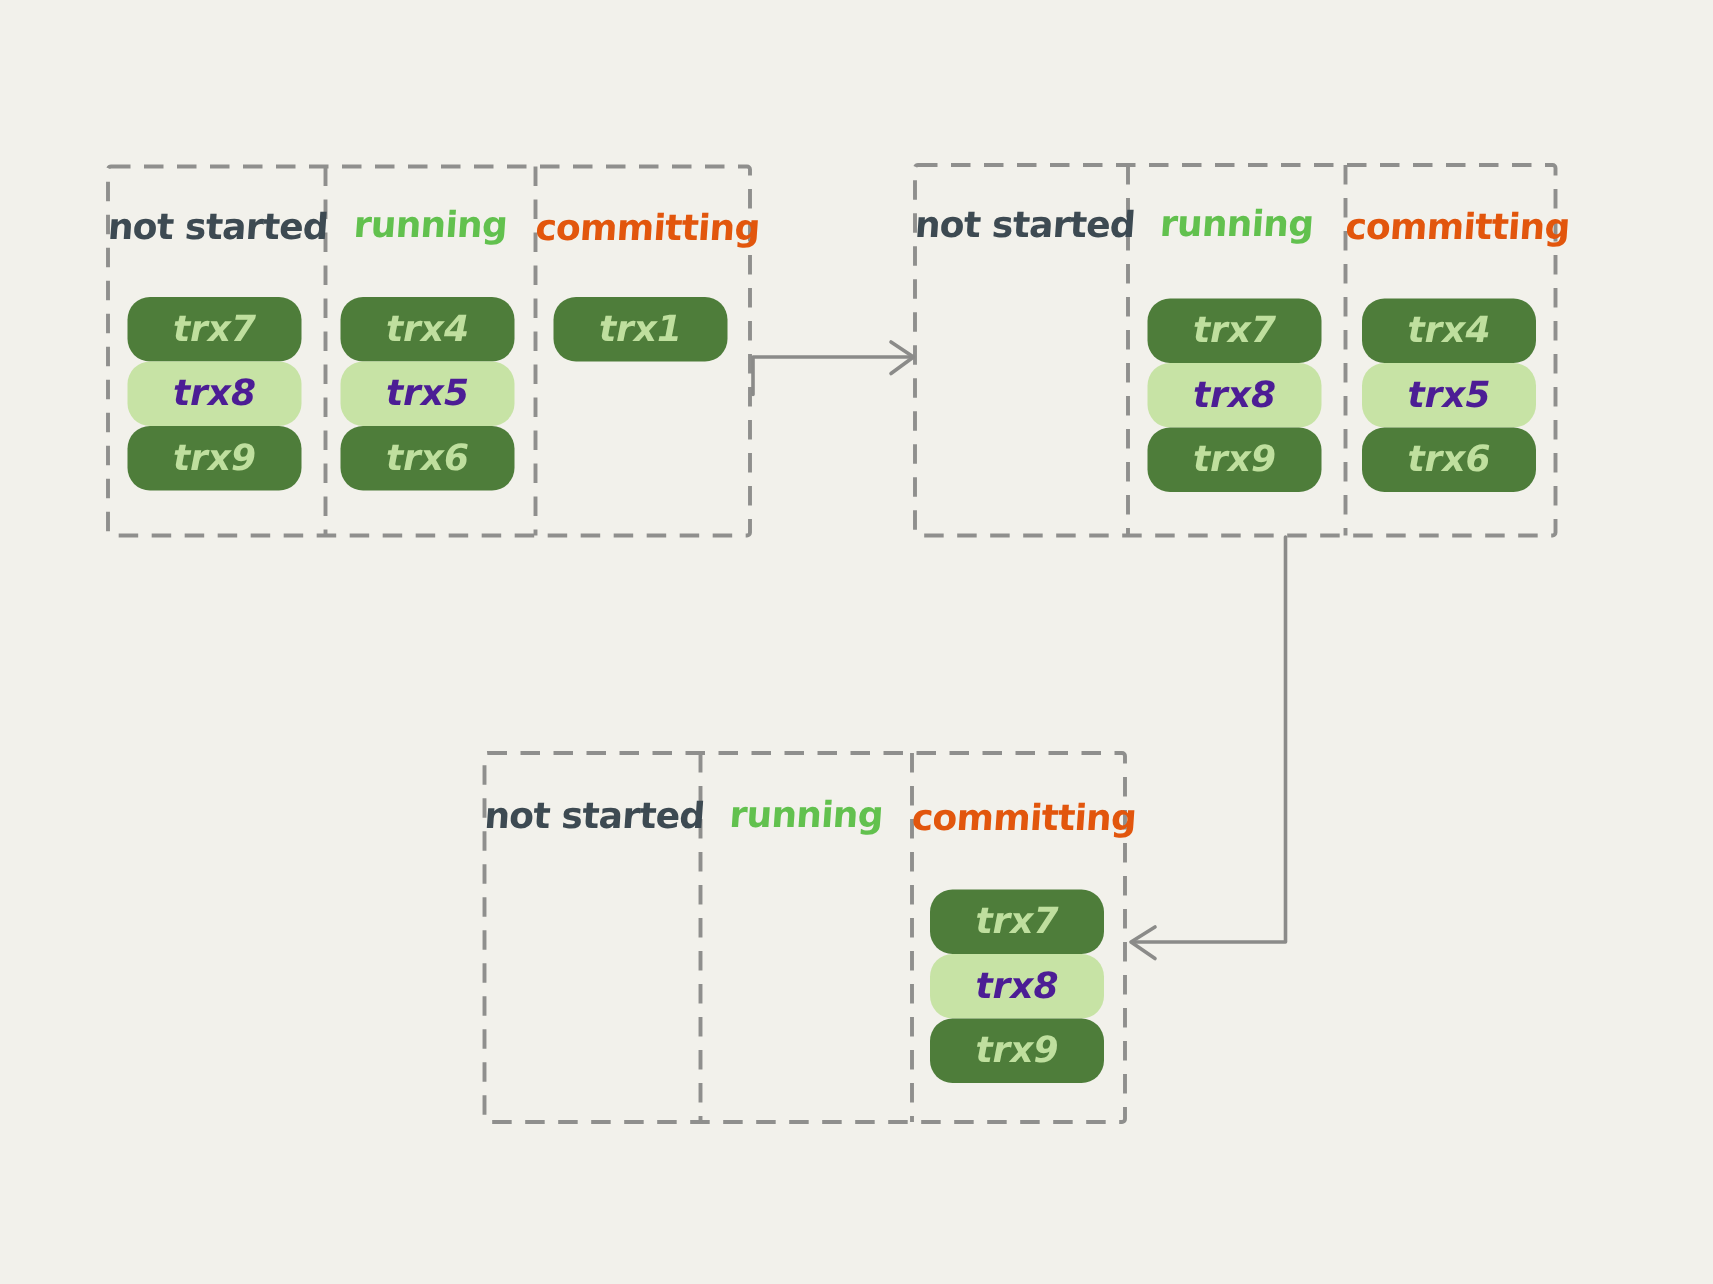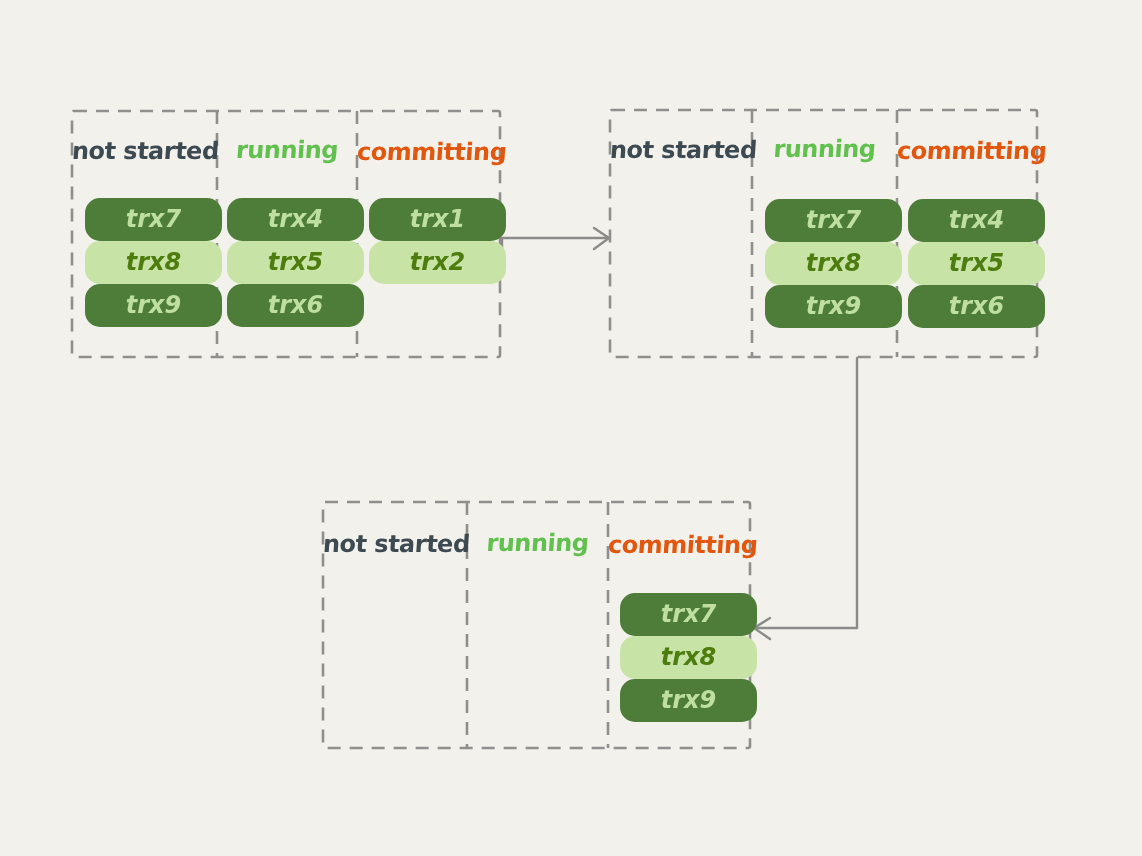--- a/index.html
+++ b/index.html
@@ -42,34 +42,34 @@
     font-weight: 700;
     letter-spacing: -0.5px;
     white-space: nowrap;
     transform: skewX(-4deg);
   }
   .lbl-notstarted { color: #3d4a52; }
   .lbl-running    { color: #62c14e; }
   .lbl-committing { color: #e2560d; }
   .pill {
     position: absolute;
-    width: 137px;
+    width: 116px;
     height: 43px;
     line-height: 43px;
     border-radius: 15px;
     background: #4e7d3a;
     color: #bfdf9e;
     text-align: center;
     font-size: 24px;
     font-weight: 700;
     font-style: italic;
   }
   .pill.light {
     background: #c7e3a5;
-    color: #4d7c0f;
+    color: #4c1d95;
   }
 </style>
 </head>
 <body>
 
 <div class="canvas">
 
   <svg class="overlay" viewBox="0 0 1142 856">
 
     <rect class="dash" x="72" y="111" width="428" height="246" rx="2"></rect>
@@ -97,21 +97,20 @@
 
   <div class="pill" style="left:85px;top:198px">trx7</div>
   <div class="pill light" style="left:85px;top:241px">trx8</div>
   <div class="pill" style="left:85px;top:284px">trx9</div>
 
   <div class="pill" style="left:227px;top:198px">trx4</div>
   <div class="pill light" style="left:227px;top:241px">trx5</div>
   <div class="pill" style="left:227px;top:284px">trx6</div>
 
   <div class="pill" style="left:369px;top:198px">trx1</div>
-  <div class="pill light" style="left:369px;top:241px">trx2</div>
 
   <div class="col-label lbl-notstarted" style="left:610px;top:133px;width:142px">not started</div>
   <div class="col-label lbl-running" style="left:752px;top:132px;width:145px">running</div>
   <div class="col-label lbl-committing" style="left:897px;top:134px;width:140px">committing</div>
 
   <div class="pill" style="left:765px;top:199px">trx7</div>
   <div class="pill light" style="left:765px;top:242px">trx8</div>
   <div class="pill" style="left:765px;top:285px">trx9</div>
 
   <div class="pill" style="left:908px;top:199px">trx4</div>

